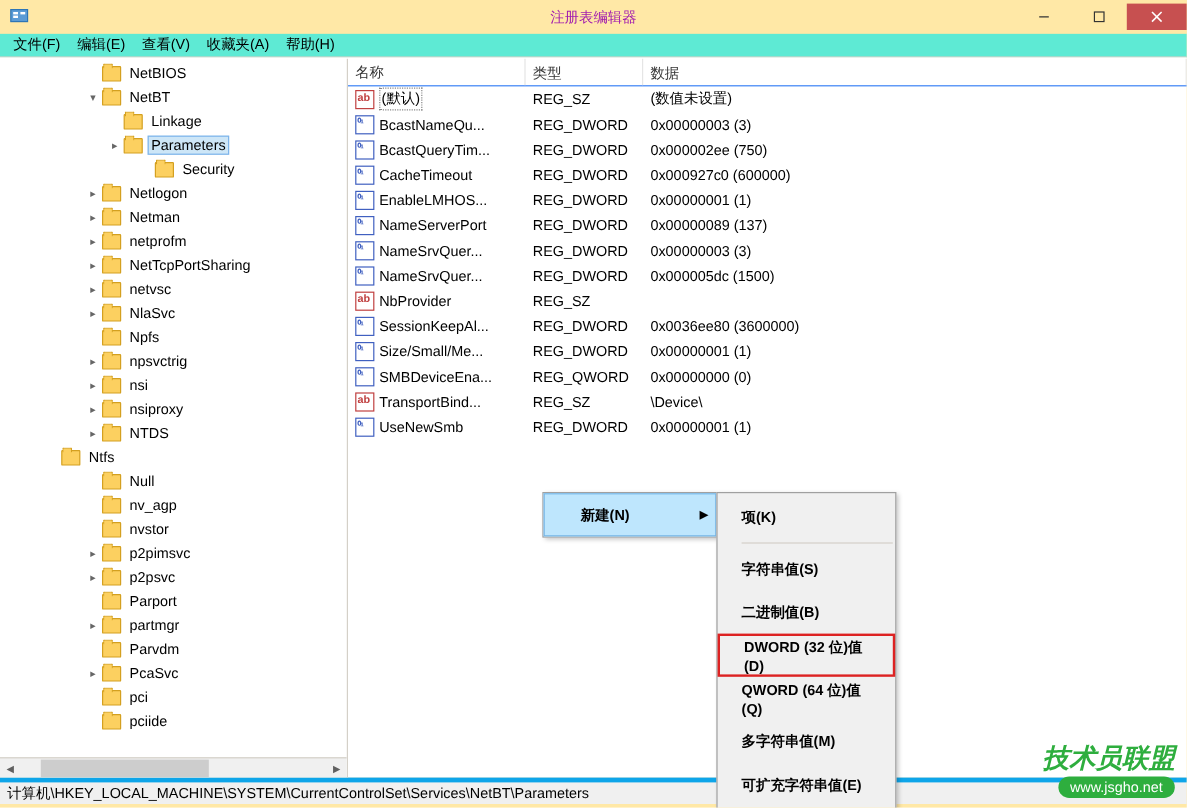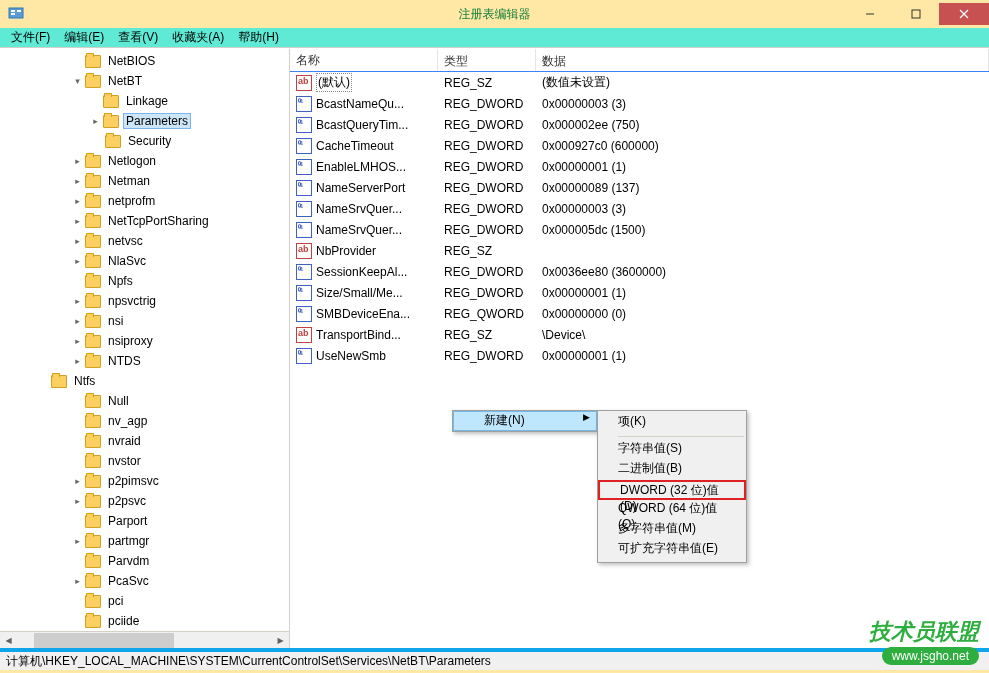--- a/index.html
+++ b/index.html
@@ -1,19 +1,19 @@
 <!DOCTYPE html>
 <html><head>
 <meta charset="utf-8">
 <style>
 * { margin: 0; padding: 0; box-sizing: border-box; font-family: "Microsoft YaHei", "SimSun", sans-serif; font-size: 12px; }
 body { background: #ffe8a6; width: 989px; height: 673px; overflow: hidden; position: relative; }
 .titlebar { background: #ffe8a6; height: 28px; display: flex; align-items: center; position: relative; }
 .titlebar .icon-app { margin-left: 8px; width: 16px; height: 16px; }
-.titlebar .title { position: absolute; left: 50%; transform: translateX(-50%); color: #15803d; }
+.titlebar .title { position: absolute; left: 50%; transform: translateX(-50%); color: #a21caf; }
 .titlebar .winbtns { margin-left: auto; display: flex; }
 .winbtn { width: 46px; height: 22px; display: flex; align-items: center; justify-content: center; color: #333; border: none; background: transparent; }
 .winbtn.close { background: #c75050; color: #fff; width: 50px; }
 .menubar { background: #5eead4; height: 20px; display: flex; align-items: center; padding-left: 4px; border-bottom: 1px solid #d4d0c8; }
 .menuitem { padding: 2px 7px; cursor: default; }
 .content { display: flex; height: 600px; background: #fff; border-top: 1px solid #fff; }
 .tree-panel { width: 290px; border-right: 1px solid #d4d0c8; overflow: hidden; position: relative; display: flex; flex-direction: column; }
 .tree { flex: 1; overflow: hidden; padding-top: 2px; }
 .tree-row { display: flex; align-items: center; height: 20px; white-space: nowrap; padding-left: 4px; }
 .tree-row .expander { width: 11px; height: 11px; margin-right: 2px; display: inline-flex; align-items: center; justify-content: center; color: #666; font-size: 9px; }
@@ -31,21 +31,21 @@
 .list-row { display: flex; align-items: center; height: 21px; }
 .list-row .cell { padding: 2px 6px; white-space: nowrap; overflow: hidden; text-overflow: ellipsis; }
 .list-row .value-icon { width: 16px; height: 16px; margin-right: 4px; display: inline-flex; flex-shrink: 0; }
 .col-name { width: 148px; display: flex; align-items: center; }
 .col-type { width: 98px; }
 .col-data { flex: 1; }
 .list-row.selected { }
 .list-row.selected .name-text { border: 1px dotted #888; padding: 0 1px; }
 .context-menu { position: absolute; background: #f0f0f0; border: 1px solid #a0a0a0; box-shadow: 2px 2px 4px rgba(0,0,0,0.25); }
 .context-menu.primary { left: 452px; top: 410px; width: 146px; }
-.context-menu .menu-row { display: flex; height: 20px; padding: 0 20px 0 30px; position: relative; }
+.context-menu .menu-row { display: flex; align-items: center; height: 36px; padding: 0 20px 0 30px; position: relative; font-weight: bold; }
 .context-menu .menu-row.highlight { background: #bee6fd; border: 1px solid #78b8e8; }
 .context-menu .menu-row .arrow-r { position: absolute; right: 6px; font-size: 9px; }
 .context-menu.submenu { left: 597px; top: 410px; width: 150px; padding: 2px 0; }
 .context-menu.submenu .menu-row { padding-left: 20px; }
 .context-menu .sep { height: 1px; background: #d4d0c8; margin: 3px 2px 3px 30px; }
 .context-menu.submenu .sep { margin-left: 20px; }
 .red-box { border: 2px solid #d22; }
 .statusbar { height: 22px; background: #f0f0f0; border-top: 4px solid #0ea5e9; padding: 3px 6px; display: flex; align-items: center; }
 .watermark { position: absolute; right: 10px; bottom: 8px; text-align: right; }
 .watermark .wm-main { font-size: 22px; font-weight: bold; font-style: italic; color: #2eae3e; text-shadow: 1px 1px 0 #fff; }
@@ -112,21 +112,21 @@
         <div class="tree-row" style="padding-left: 90px;">
           <span class="expander"></span>
           <span class="folder-icon"></span>
           <span class="label">Linkage</span>
         </div>
         <div class="tree-row selected" style="padding-left: 90px;">
           <span class="expander">▸</span>
           <span class="folder-icon"></span>
           <span class="label">Parameters</span>
         </div>
-        <div class="tree-row" style="padding-left: 92px;">
+        <div class="tree-row" style="padding-left: 116px;">
           <span class="expander"></span>
           <span class="folder-icon"></span>
           <span class="label">Security</span>
         </div>
         <div class="tree-row" style="padding-left: 72px;">
           <span class="expander">▸</span>
           <span class="folder-icon"></span>
           <span class="label">Netlogon</span>
         </div>
         <div class="tree-row" style="padding-left: 72px;">
@@ -186,25 +186,20 @@
         </div>
         <div class="tree-row" style="padding-left: 72px;">
           <span class="expander"></span>
           <span class="folder-icon"></span>
           <span class="label">Null</span>
         </div>
         <div class="tree-row" style="padding-left: 72px;">
           <span class="expander"></span>
           <span class="folder-icon"></span>
           <span class="label">nv_agp</span>
-        </div>
-        <div class="tree-row" style="padding-left: 72px;">
-          <span class="expander"></span>
-          <span class="folder-icon"></span>
-          <span class="label">nvraid</span>
         </div>
         <div class="tree-row" style="padding-left: 72px;">
           <span class="expander"></span>
           <span class="folder-icon"></span>
           <span class="label">nvstor</span>
         </div>
         <div class="tree-row" style="padding-left: 72px;">
           <span class="expander">▸</span>
           <span class="folder-icon"></span>
           <span class="label">p2pimsvc</span>

